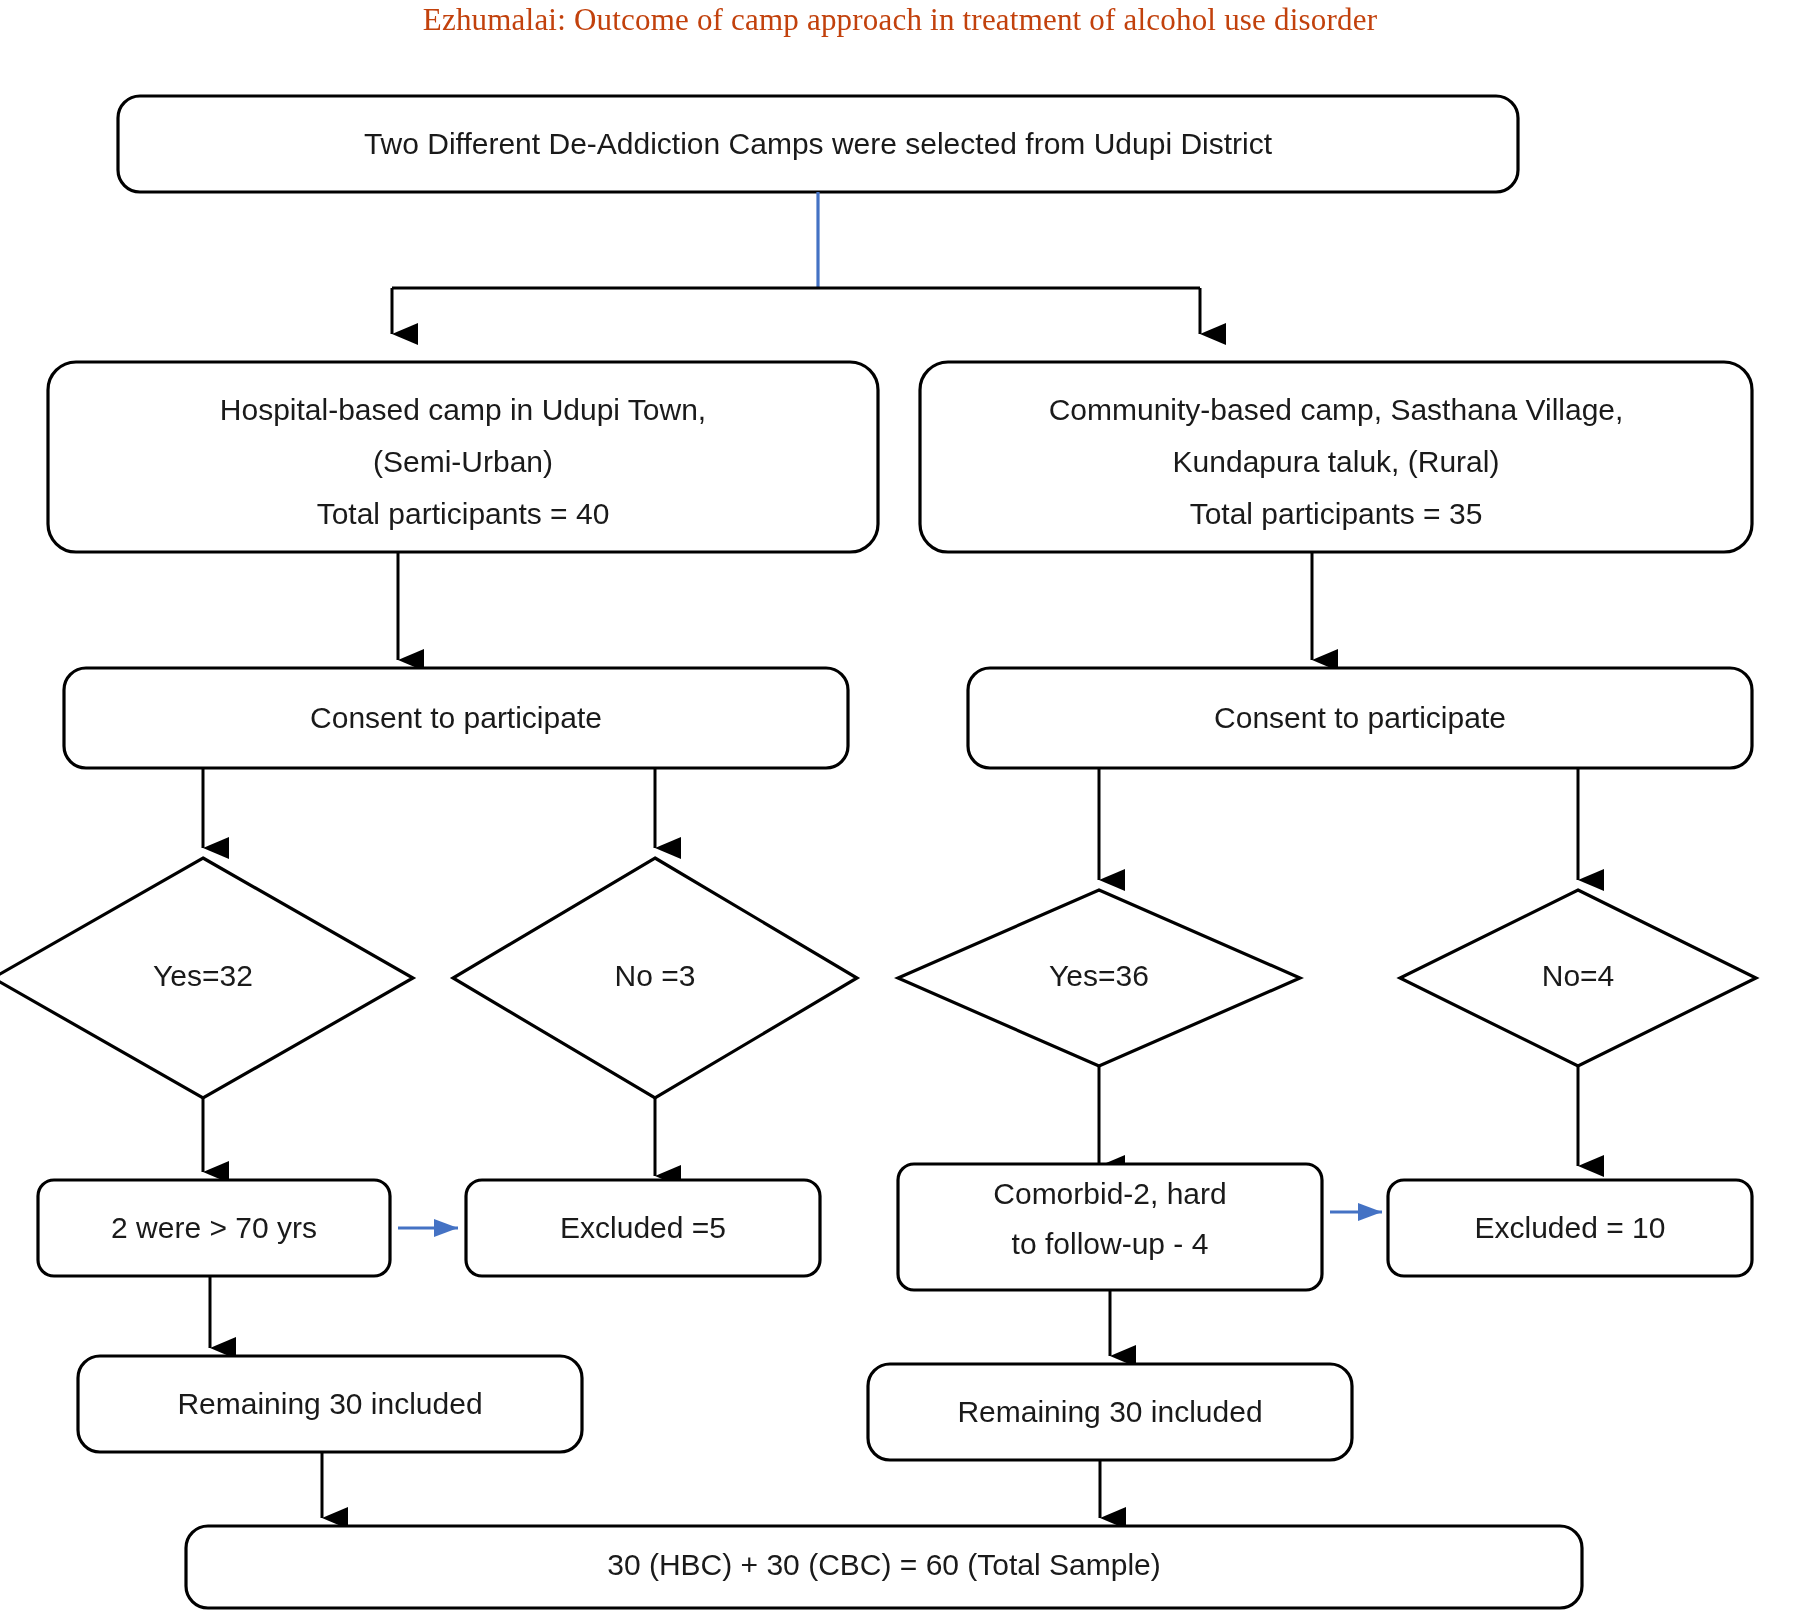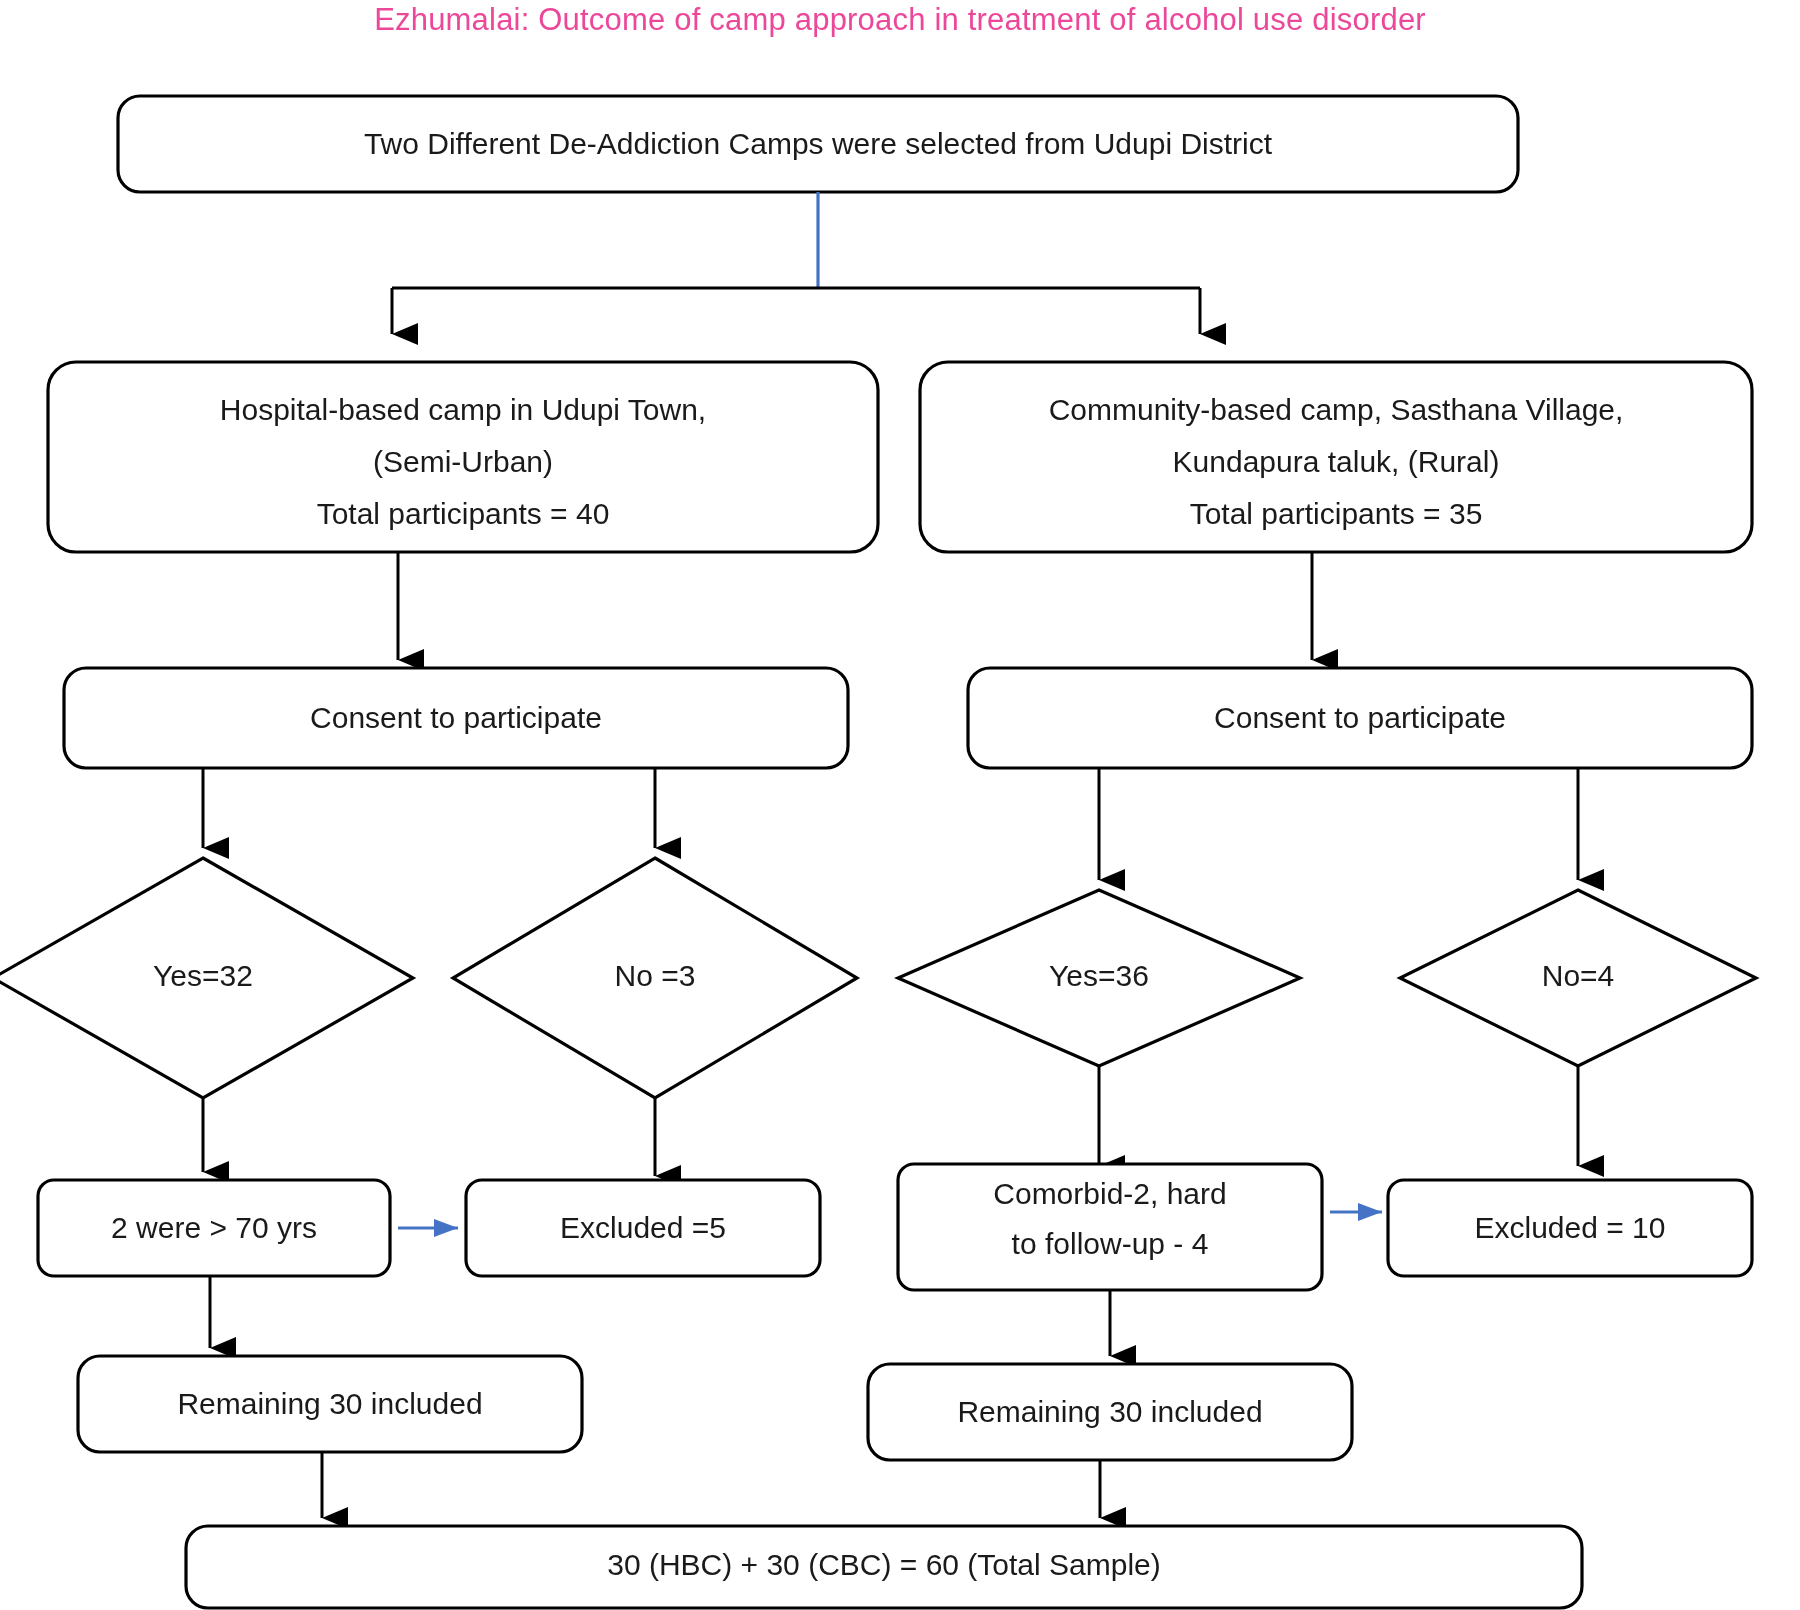--- a/index.html
+++ b/index.html
@@ -18,23 +18,23 @@
     position: relative;
     width: 1800px;
     height: 1610px;
   }
   .title {
     position: absolute;
     left: 0;
     top: 2px;
     width: 1800px;
     text-align: center;
-    font-family: Liberation Sans, sans-serif;
+    font-family: Liberation Serif, serif;
     font-size: 31px;
-    color: #ec4899;
+    color: #c2410c;
     letter-spacing: 0.2px;
   }
   svg#flow {
     position: absolute;
     left: 0;
     top: 0;
     width: 1800px;
     height: 1610px;
   }
   .node-box {

